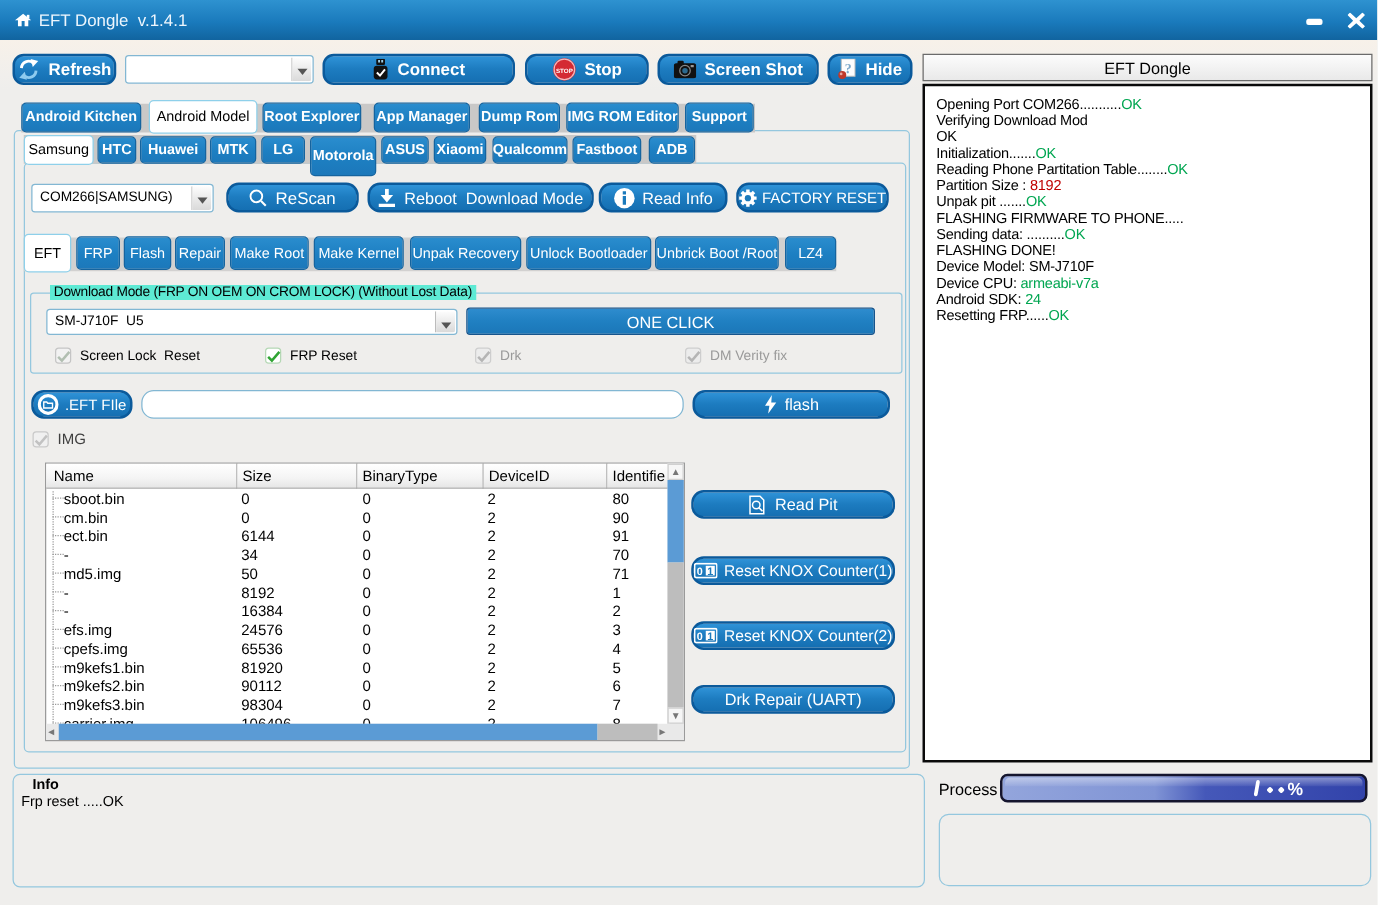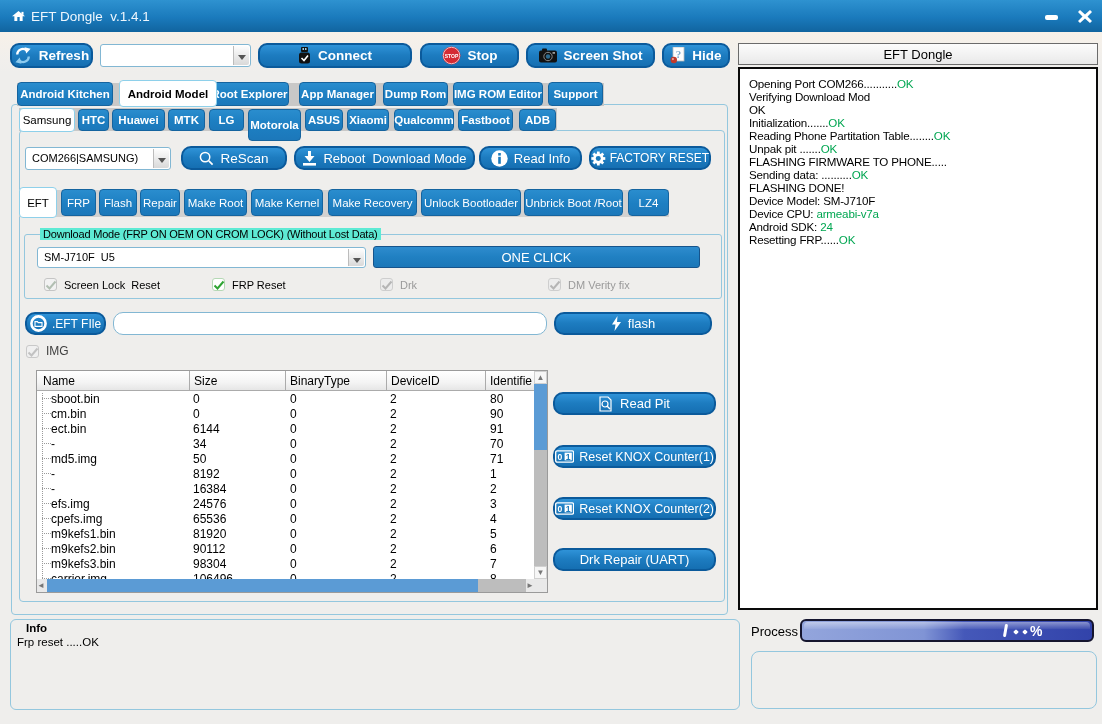--- a/index.html
+++ b/index.html
@@ -116,39 +116,40 @@
     </svg>
     Hide</div>
 
   <div id="loghdr">EFT Dongle</div>
   <div id="logbox">
     <div>Opening Port COM266...........<span class="g">OK</span></div>
     <div>Verifying Download Mod</div>
     <div>OK</div>
     <div>Initialization.......<span class="g">OK</span></div>
     <div>Reading Phone Partitation Table........<span class="g">OK</span></div>
+    <div>Partition Size : <span class="r">8192</span></div>
     <div>Unpak pit .......<span class="g">OK</span></div>
     <div>FLASHING FIRMWARE TO PHONE.....</div>
     <div>Sending data: ..........<span class="g">OK</span></div>
     <div>FLASHING DONE!</div>
     <div>Device Model: SM-J710F</div>
     <div>Device CPU: <span class="g">armeabi-v7a</span></div>
     <div>Android SDK: <span class="g">24</span></div>
     <div>Resetting FRP......<span class="g">OK</span></div>
   </div>
 
   <div class="frame" style="left:11px;top:104px;width:717px;height:511px"></div>
   <div class="frame" style="left:19px;top:130px;width:706px;height:472px"></div>
 
   <div class="abs" style="left:17px;top:83px;width:587px;height:23px;background:#c9c8c7"></div>
   <div class="abs" style="left:19px;top:108px;width:538px;height:23px;background:#c9c8c7"></div>
   <div class="abs" style="left:19px;top:190px;width:650px;height:27px;background:#d2d1d0"></div>
 
   <div class="tab" style="left:17px;top:82px;width:96px;height:24px;font-weight:bold">Android Kitchen</div>
-  <div class="tab sel" style="left:119px;top:80px;width:98px;height:27px;font-weight:bold">Android Model</div>
+  <div class="tab sel" style="left:119px;top:80px;width:87px;height:27px;font-weight:normal">Android Model</div>
   <div class="tab" style="left:210px;top:82px;width:79px;height:24px;font-weight:bold">Root Explorer</div>
   <div class="tab" style="left:299px;top:82px;width:77px;height:24px;font-weight:bold">App Manager</div>
   <div class="tab" style="left:383px;top:82px;width:65px;height:24px;font-weight:bold">Dump Rom</div>
   <div class="tab" style="left:453px;top:82px;width:90px;height:24px;font-weight:bold">IMG ROM Editor</div>
   <div class="tab" style="left:548px;top:82px;width:55px;height:24px;font-weight:bold">Support</div>
 
   <div class="tab sel" style="left:19px;top:108px;width:56px;height:24px">Samsung</div>
   <div class="tab" style="left:78px;top:109px;width:31px;height:22px;font-weight:bold">HTC</div>
   <div class="tab" style="left:112px;top:109px;width:53px;height:22px;font-weight:bold">Huawei</div>
   <div class="tab" style="left:168px;top:109px;width:37px;height:22px;font-weight:bold">MTK</div>
@@ -195,21 +196,21 @@
       <circle cx="8.5" cy="8.5" r="2.9" fill="#1a7abc"></circle>
     </svg>
     FACTORY RESET</div>
 
   <div class="tab tab3 sel" style="left:19px;top:187px;width:38px;height:31px">EFT</div>
   <div class="tab tab3" style="left:61px;top:189px;width:35px;height:27px">FRP</div>
   <div class="tab tab3" style="left:99px;top:189px;width:38px;height:27px">Flash</div>
   <div class="tab tab3" style="left:140px;top:189px;width:40px;height:27px">Repair</div>
   <div class="tab tab3" style="left:184px;top:189px;width:63px;height:27px">Make Root</div>
   <div class="tab tab3" style="left:251px;top:189px;width:72px;height:27px">Make Kernel</div>
-  <div class="tab tab3" style="left:328px;top:189px;width:89px;height:27px">Make Recovery</div>
+  <div class="tab tab3" style="left:328px;top:189px;width:89px;height:27px">Unpak Recovery</div>
   <div class="tab tab3" style="left:421px;top:189px;width:100px;height:27px">Unlock Bootloader</div>
   <div class="tab tab3" style="left:524px;top:189px;width:99px;height:27px">Unbrick Boot /Root</div>
   <div class="tab tab3" style="left:628px;top:189px;width:41px;height:27px">LZ4</div>
 
   <div class="frame" style="left:24px;top:234px;width:698px;height:65px;border-radius:3px"></div>
   <div class="abs" style="left:40px;top:228px;background:#5eead4;padding:0 3px;font-size:11px;letter-spacing:-0.2px;font-weight:normal;color:#000">Download Mode (FRP ON OEM ON CROM LOCK) (Without Lost Data)</div>
   <div class="combo" style="left:37px;top:247px;width:329px;height:21px;line-height:19px;padding-left:6px">SM-J710F&nbsp; U5<span class="arr"></span></div>
   <div class="abs" style="left:373px;top:246px;width:327px;height:22px;background:linear-gradient(180deg,#2e8cce 0%,#2080c2 50%,#1b77b8 100%);border:1px solid #16548c;border-radius:3px;color:#fff;font-size:13px;display:flex;align-items:center;justify-content:center">ONE CLICK</div>
 
   <div class="cbrow" style="left:44px;top:278px">

